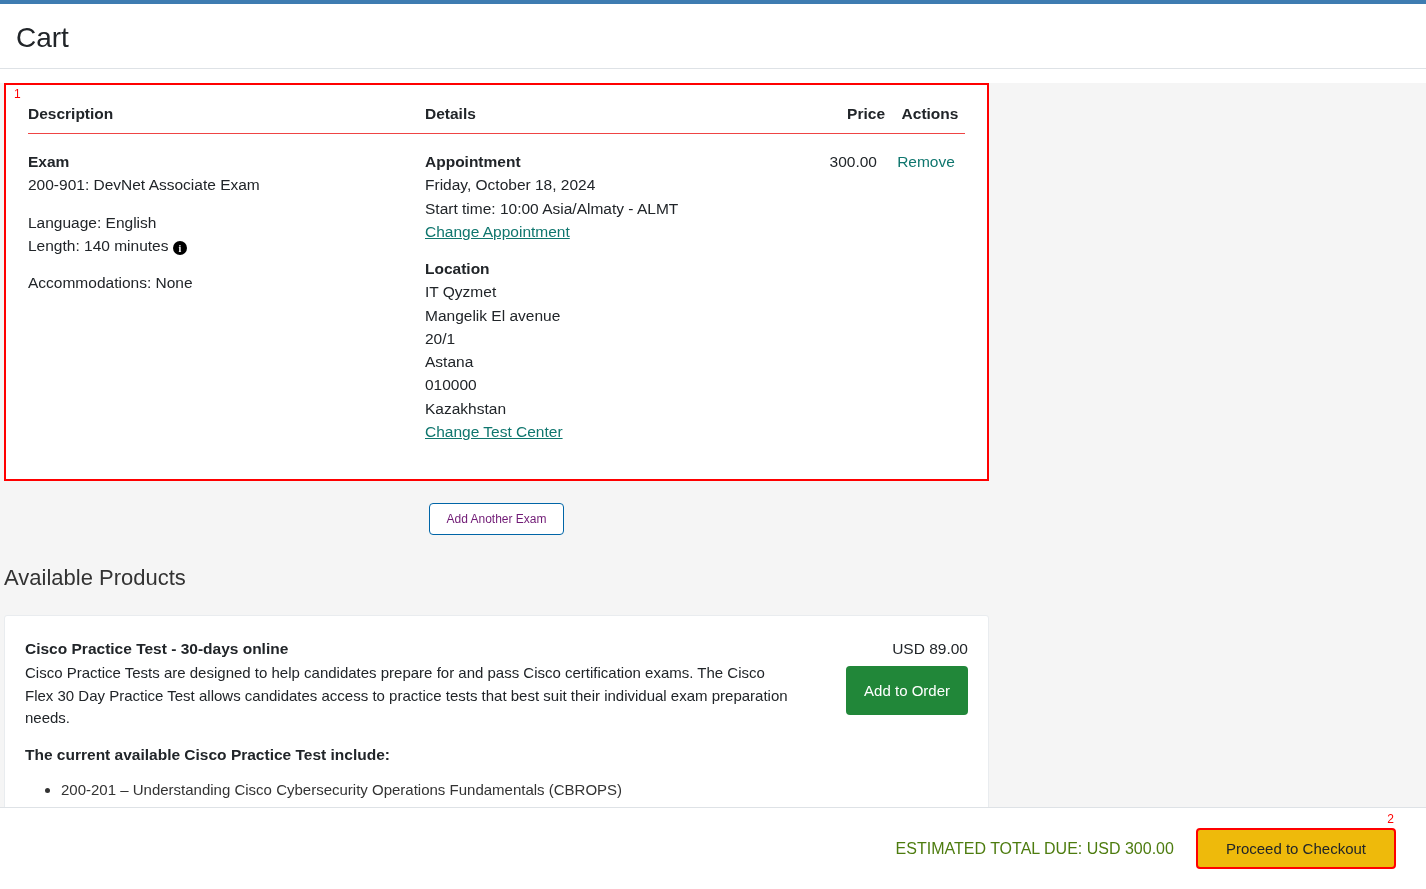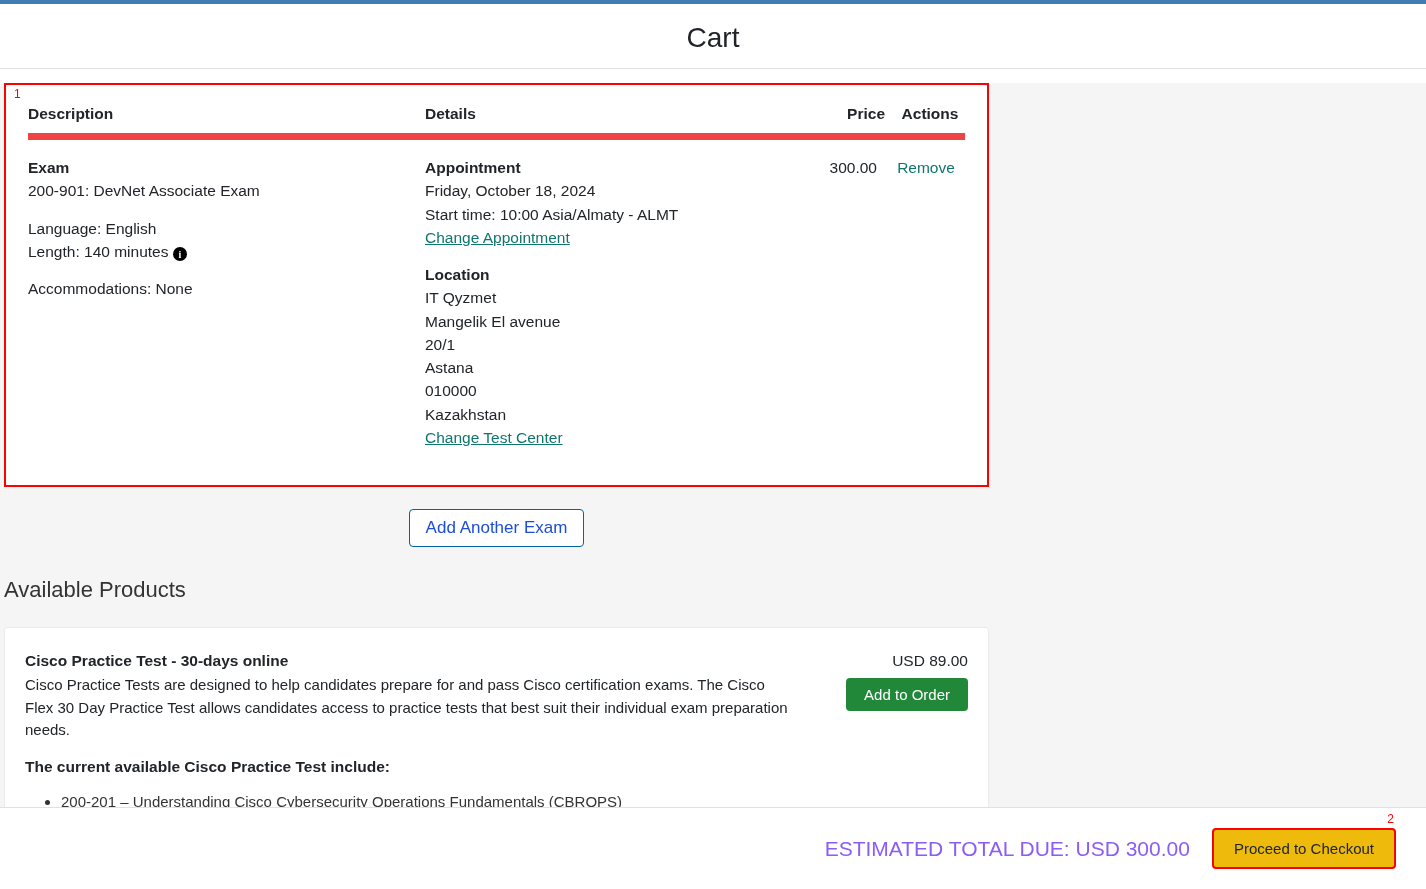--- a/index.html
+++ b/index.html
@@ -6,22 +6,22 @@
   body {
     font-family: "Segoe UI", Arial, sans-serif;
     font-size: 15px;
     color: #212529;
     background: #fff;
     width: 1426px;
   }
   .top-bar { height: 4px; background: #3e7cb1; }
   .header {
     border-bottom: 1px solid #dee2e6;
-    padding: 18px 0 14px;
-    text-align: center;
+    padding: 18px 16px 14px;
+    text-align: left;
   }
   .header h1 {
     font-size: 28px;
     font-weight: 400;
     color: #212529;
   }
   .page-body { background: #f5f5f5; padding: 0 0 80px; }
   .container { width: 985px; margin-left: 4px; }
 
   .cart-card {
@@ -36,21 +36,21 @@
     color: #ff0000;
     font-size: 12px;
     font-weight: 400;
   }
   .cart-table { width: 100%; border-collapse: collapse; }
   .cart-table thead th {
     text-align: left;
     font-size: 15.5px;
     font-weight: 700;
     padding: 14px 0 10px;
-    border-bottom: 7px solid #ef4444;
+    border-bottom: 1px solid #ef4444;
   }
   .cart-table th.col-price,
   .cart-table td.col-price { text-align: right; width: 80px; }
   .cart-table th.col-actions,
   .cart-table td.col-actions { text-align: center; width: 80px; padding-left: 10px;}
   .cart-table th.col-details { width: 380px; }
   .cart-table tbody td { vertical-align: top; padding: 16px 8px 0 0; font-size: 15.5px; line-height: 1.5; }
 
   .strong-label { font-weight: 700; }
   .link {
@@ -72,25 +72,25 @@
     font-size: 10px;
     font-weight: 700;
     font-family: Georgia, serif;
     vertical-align: -1px;
   }
 
   .add-row { text-align: center; margin: 22px 0 30px; }
   .btn-outline {
     display: inline-block;
     border: 1px solid #0065a7;
-    color: #1d4ed8;
+    color: #701a75;
     background: #fff;
     padding: 8px 16px;
     border-radius: 4px;
-    font-size: 17px;
+    font-size: 12px;
     cursor: pointer;
   }
 
   .avail-heading {
     font-size: 22px;
     font-weight: 400;
     color: #333;
     margin: 0 0 24px 0;
   }
   .avail-intro { font-size: 15px; color: #333; margin-bottom: 14px; }
@@ -108,44 +108,44 @@
   .p-title { font-weight: 700; font-size: 15.5px; margin-bottom: 4px; }
   .p-desc { font-size: 15px; line-height: 1.5; }
   .p-sub { font-weight: 700; margin-top: 16px; font-size: 15.5px; }
   .p-list { margin: 14px 0 0 36px; }
   .p-list li { font-size: 15px; line-height: 1.55; color: #333; }
   .price-txt { font-size: 15.5px; margin-bottom: 8px; }
   .btn-green {
     background: #218739;
     color: #fff;
     border: none;
-    padding: 8px 18px;
+    padding: 16px 18px;
     border-radius: 4px;
     font-size: 15px;
     cursor: pointer;
   }
 
   .footer {
     position: fixed;
     bottom: 0; left: 0; right: 0;
     background: #fff;
     border-top: 1px solid #dee2e6;
     padding: 20px 30px;
     display: flex;
     justify-content: flex-end;
     align-items: center;
     gap: 22px;
   }
-  .total-text { font-size: 21px; color: #8b5cf6; }
+  .total-text { font-size: 16px; color: #4d7c0f; }
   .btn-yellow-wrap { position: relative; }
   .btn-yellow {
     background: #eeba0b;
     color: #212529;
     border: 2px solid #ff0000;
-    padding: 10px 20px;
+    padding: 10px 28px;
     border-radius: 4px;
     font-size: 15px;
     cursor: pointer;
   }
 </style>
 </head>
 <body>
 
 <div class="top-bar"></div>
 <div class="header">

